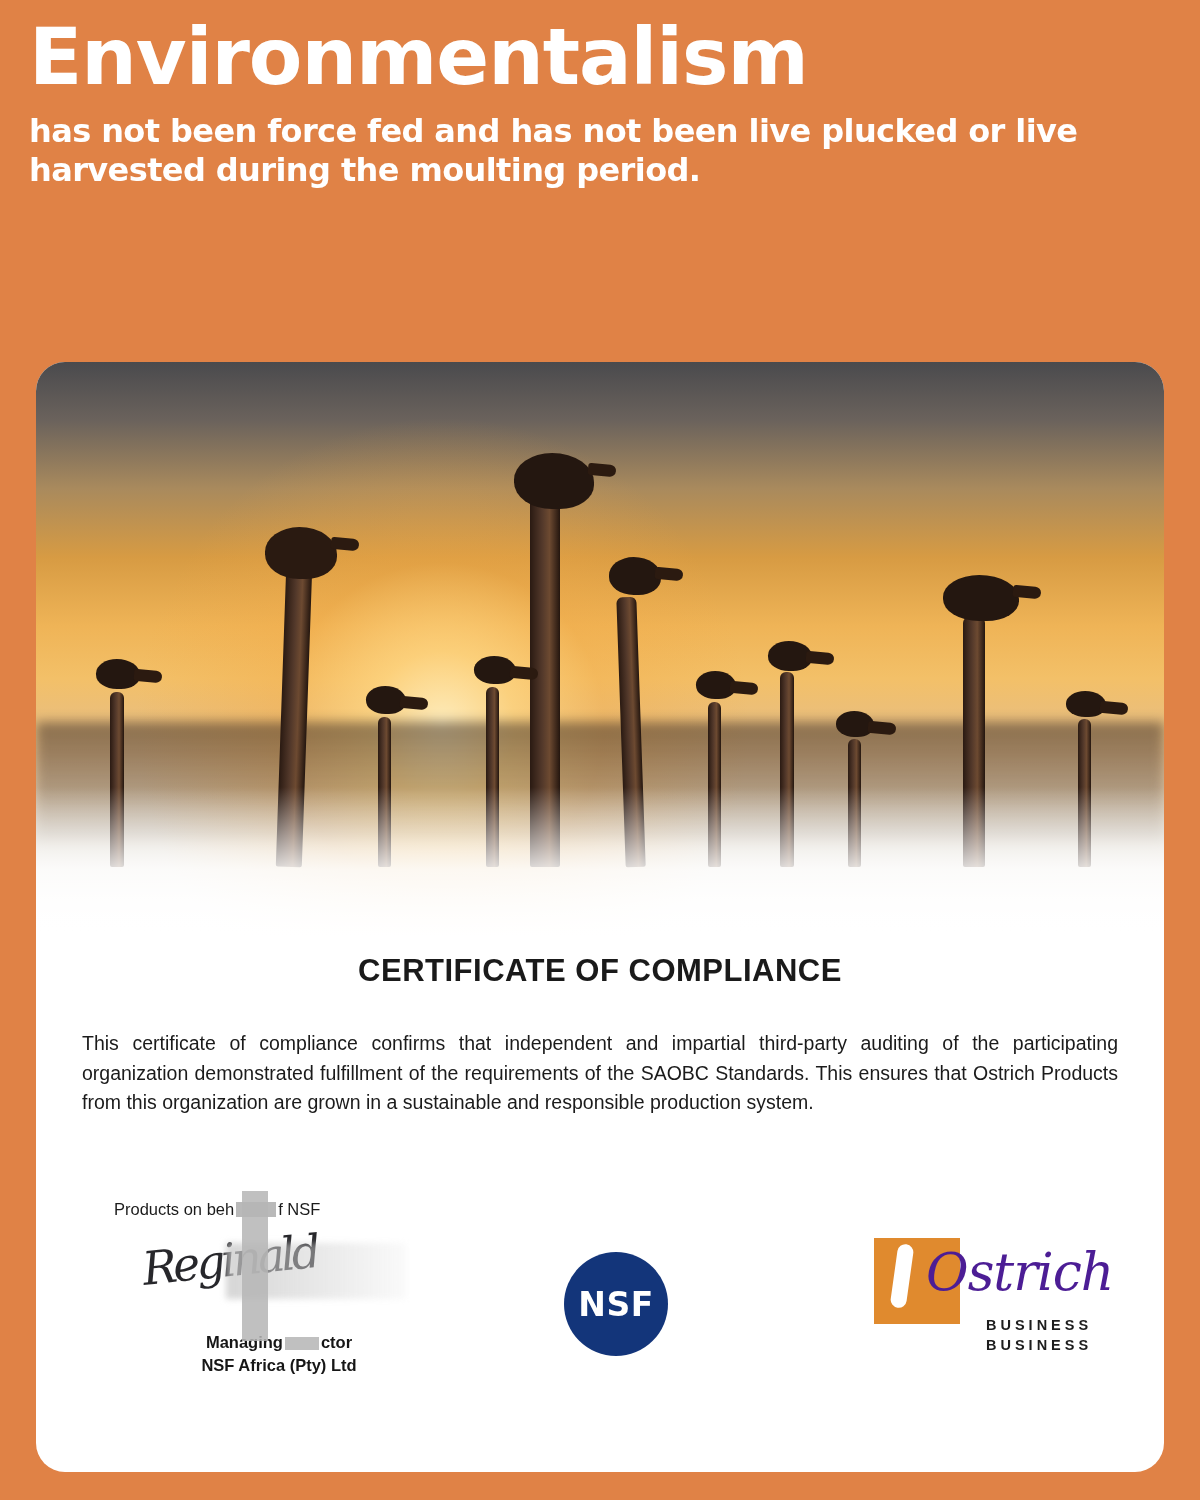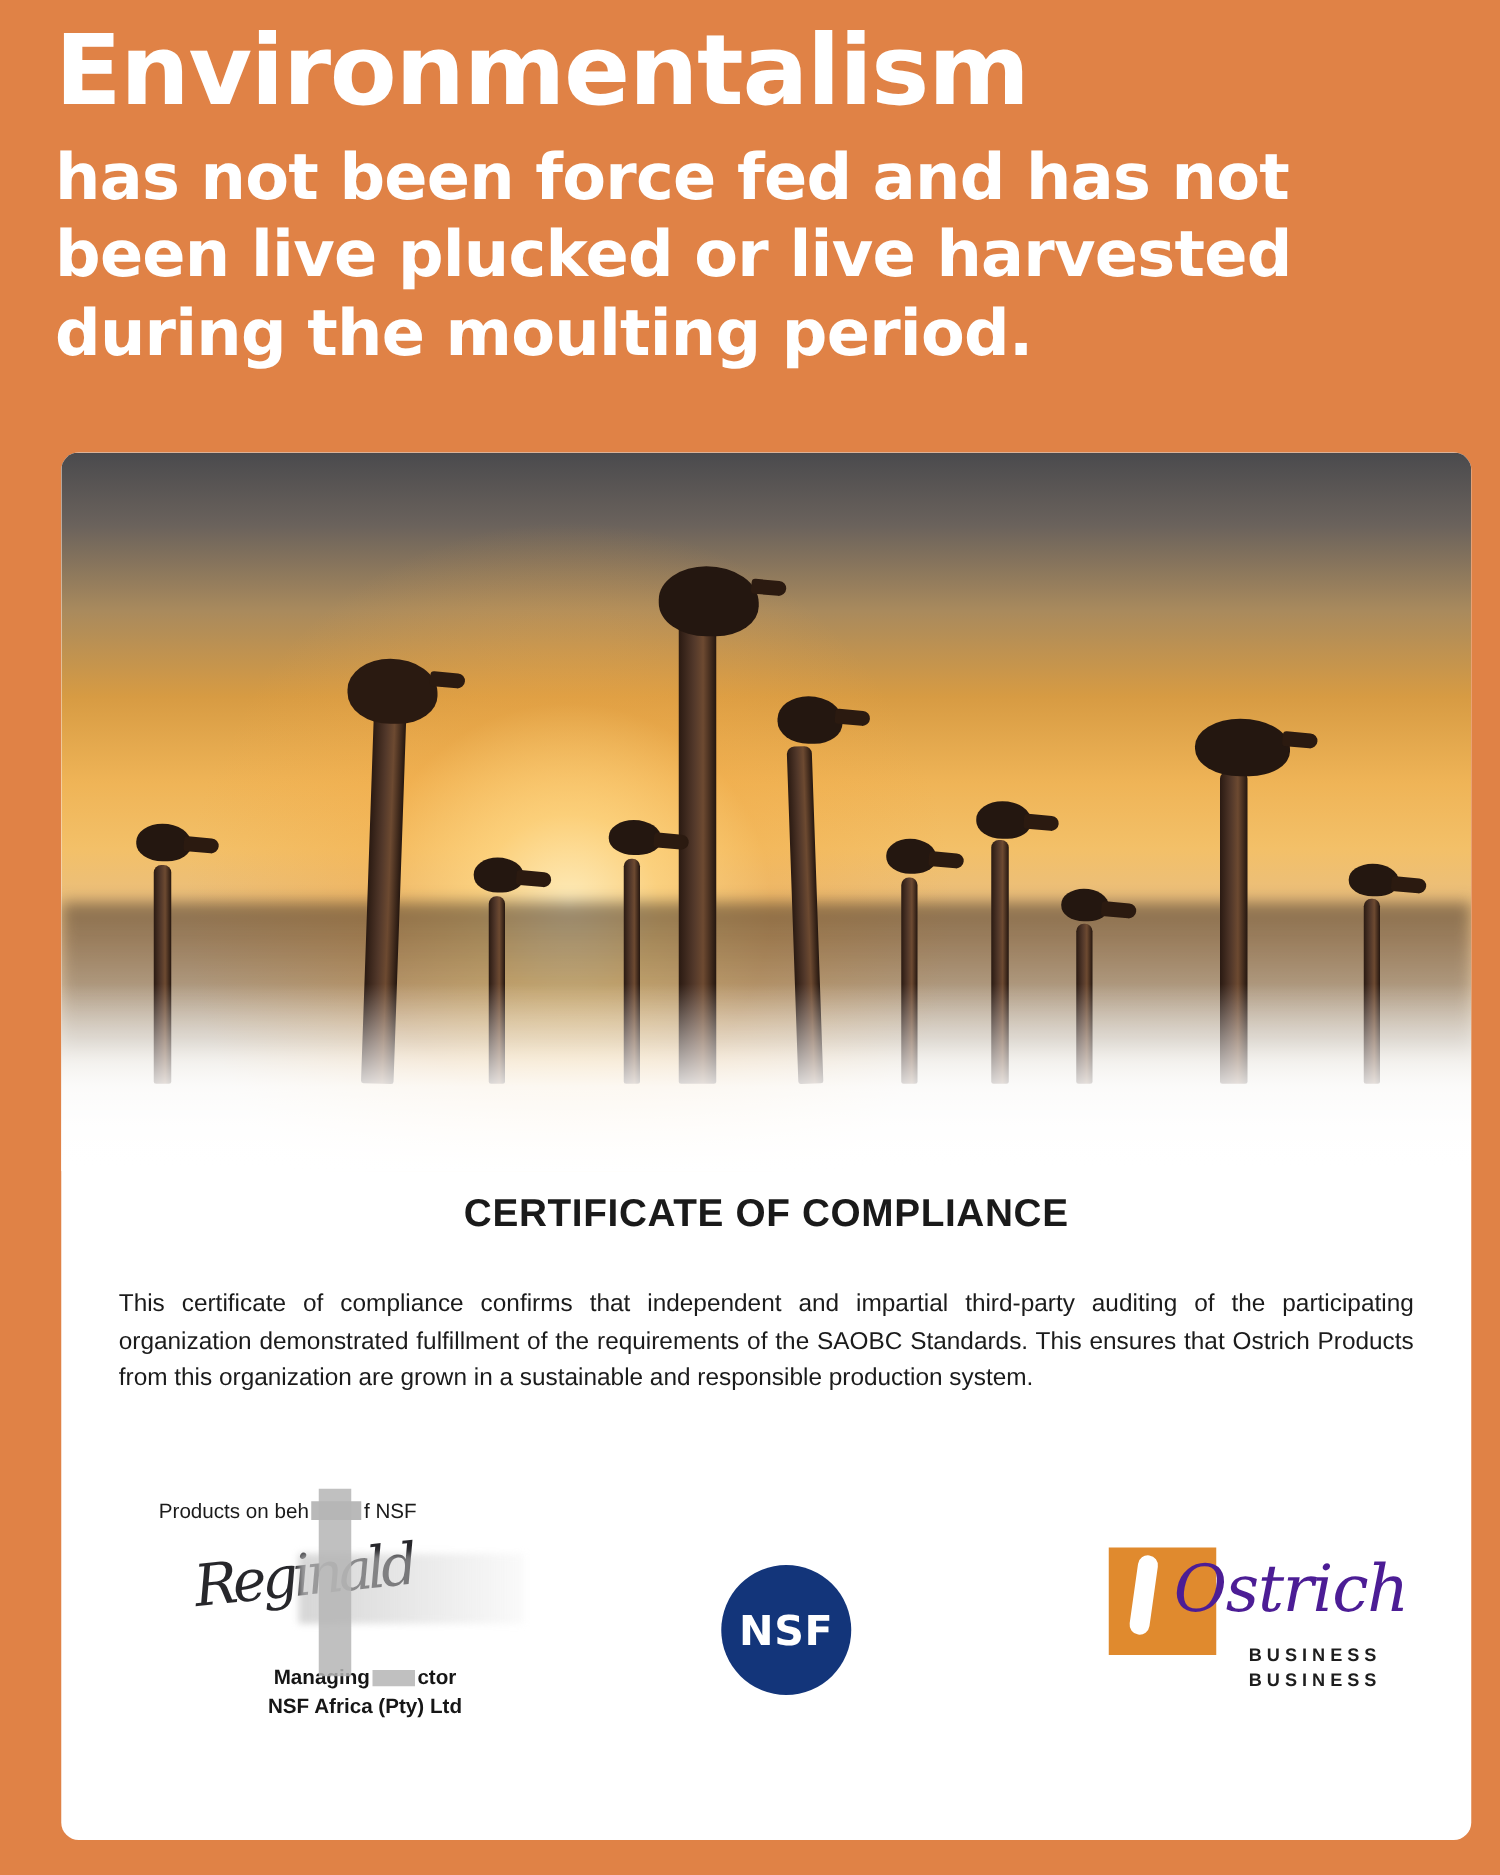--- a/index.html
+++ b/index.html
@@ -17,54 +17,53 @@
   .page {
     position: relative;
     width: 1200px;
     height: 1500px;
     background: #e08246;
     box-sizing: border-box;
   }
 
   
   .headline-wrap {
-    padding: 18px 40px 0 44px;
+    padding: 18px 40px 0 29px;
   }
   .headline-title {
     color: #ffffff;
     font-family: "DejaVu Sans", sans-serif;
     font-weight: bold;
     font-size: 78px;
     line-height: 1.02;
     letter-spacing: -1px;
     margin: 0 0 14px 0;
   }
   .headline-sub {
     color: #ffffff;
     font-family: "DejaVu Sans", sans-serif;
     font-weight: bold;
-    font-size: 51px;
+    font-size: 32px;
     line-height: 1.23;
     letter-spacing: -0.6px;
     margin: 0;
     max-width: 1100px;
   }
 
   
   .cert-card {
     position: absolute;
     left: 36px;
     top: 362px;
     width: 1128px;
     height: 1110px;
     background: #ffffff;
-    border-radius: 14px;
+    border-radius: 29px;
     overflow: hidden;
     box-sizing: border-box;
-    margin-left: 13px;
   }
 
   
   .photo {
     position: relative;
     width: 100%;
     height: 575px;
     overflow: hidden;
     background: linear-gradient(to bottom,
        #3a3a3c 0%,

